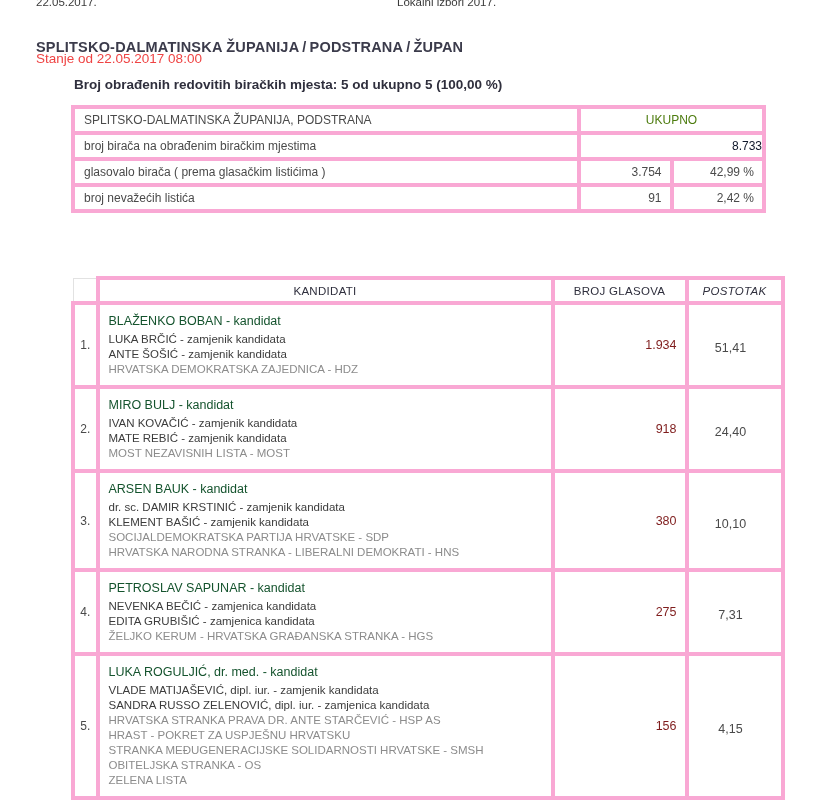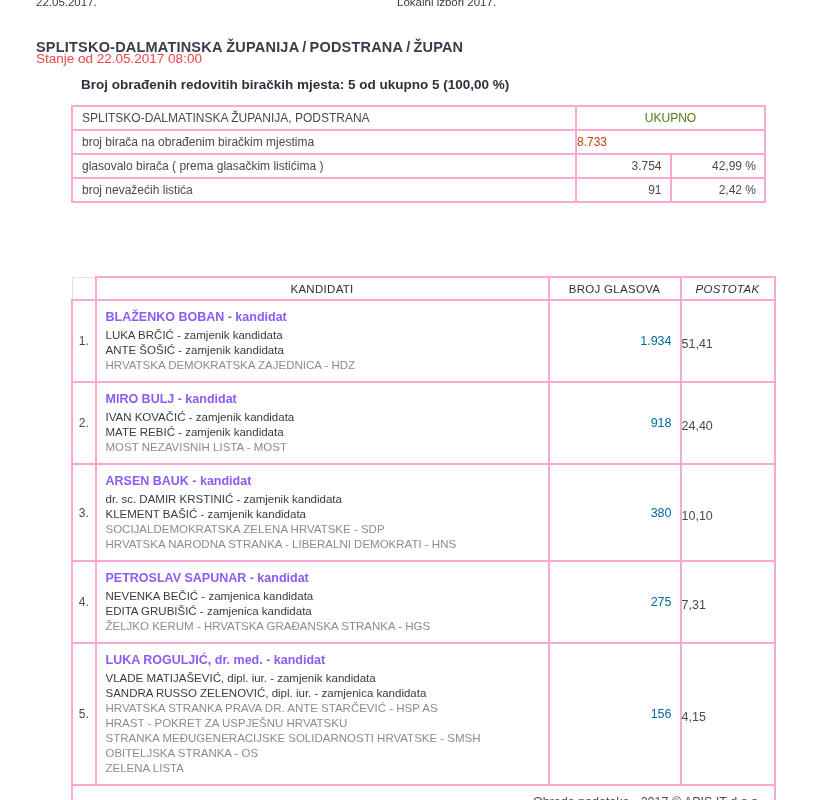--- a/index.html
+++ b/index.html
@@ -67,37 +67,37 @@
     position: absolute;
     left: 36px;
     top: 51px;
     font-size: 13.5px;
     color: #ef4444;
     white-space: nowrap;
   }
 
   .processed-line {
     position: absolute;
-    left: 81px;
+    left: 74px;
     top: 77px;
     font-size: 13.5px;
     font-weight: bold;
     color: #2f2f3d;
     white-space: nowrap;
   }
 
   
   table.grid {
     border-collapse: collapse;
     table-layout: fixed;
     font-size: 12px;
     color: #4a4a4a;
   }
   table.grid td, table.grid th {
-    border: 2px solid #f9a8d4;
+    border: 4px solid #f9a8d4;
     padding: 0;
     vertical-align: middle;
     font-weight: normal;
   }
 
   
   .summary-table {
     position: absolute;
     left: 71px;
     top: 105px;
@@ -125,22 +125,22 @@
     color: #4a4a4a;
   }
   .summary-table .c-pct {
     width: 92px;
     text-align: right;
     padding: 0 8px 0 0;
     color: #4a4a4a;
     white-space: nowrap;
   }
   .summary-table .c-span2 {
-    text-align: left;
-    color: #c2410c;
+    text-align: right;
+    color: #0f172a;
   }
 
   
   .cand-table {
     position: absolute;
     left: 71px;
     top: 276px;
     width: 695px;
   }
   .cand-table th {
@@ -171,35 +171,35 @@
   }
   .cand-table td.c-info {
     padding: 8px 6px 8px 9px;
     vertical-align: top;
     text-align: left;
   }
   .cand-table td.c-votes {
     text-align: right;
     padding: 0 8px 0 0;
     font-size: 12.5px;
-    color: #0369a1;
+    color: #7f1d1d;
     vertical-align: middle;
   }
   .cand-table td.c-pct {
-    text-align: left;
+    text-align: center;
     padding: 6px 8px 0 0;
     font-size: 12.5px;
     color: #4a4a4a;
     vertical-align: middle;
   }
 
   .cand-name {
     font-size: 12.5px;
-    font-weight: bold;
-    color: #8b5cf6;
+    font-weight: normal;
+    color: #14532d;
     line-height: 17px;
     margin-bottom: 2px;
     white-space: nowrap;
   }
   .cand-deputy {
     font-size: 11.5px;
     color: #3c3c3c;
     line-height: 15px;
     white-space: nowrap;
   }
@@ -290,21 +290,21 @@
           </td>
           <td class="c-votes">918</td>
           <td class="c-pct">24,40</td>
         </tr>
         <tr>
           <td class="c-rank">3.</td>
           <td class="c-info">
             <div class="cand-name">ARSEN BAUK - kandidat</div>
             <div class="cand-deputy">dr. sc. DAMIR KRSTINIĆ - zamjenik kandidata</div>
             <div class="cand-deputy">KLEMENT BAŠIĆ - zamjenik kandidata</div>
-            <div class="cand-party">SOCIJALDEMOKRATSKA ZELENA HRVATSKE - SDP</div>
+            <div class="cand-party">SOCIJALDEMOKRATSKA PARTIJA HRVATSKE - SDP</div>
             <div class="cand-party">HRVATSKA NARODNA STRANKA - LIBERALNI DEMOKRATI - HNS</div>
           </td>
           <td class="c-votes">380</td>
           <td class="c-pct">10,10</td>
         </tr>
         <tr>
           <td class="c-rank">4.</td>
           <td class="c-info">
             <div class="cand-name">PETROSLAV SAPUNAR - kandidat</div>
             <div class="cand-deputy">NEVENKA BEČIĆ - zamjenica kandidata</div>

